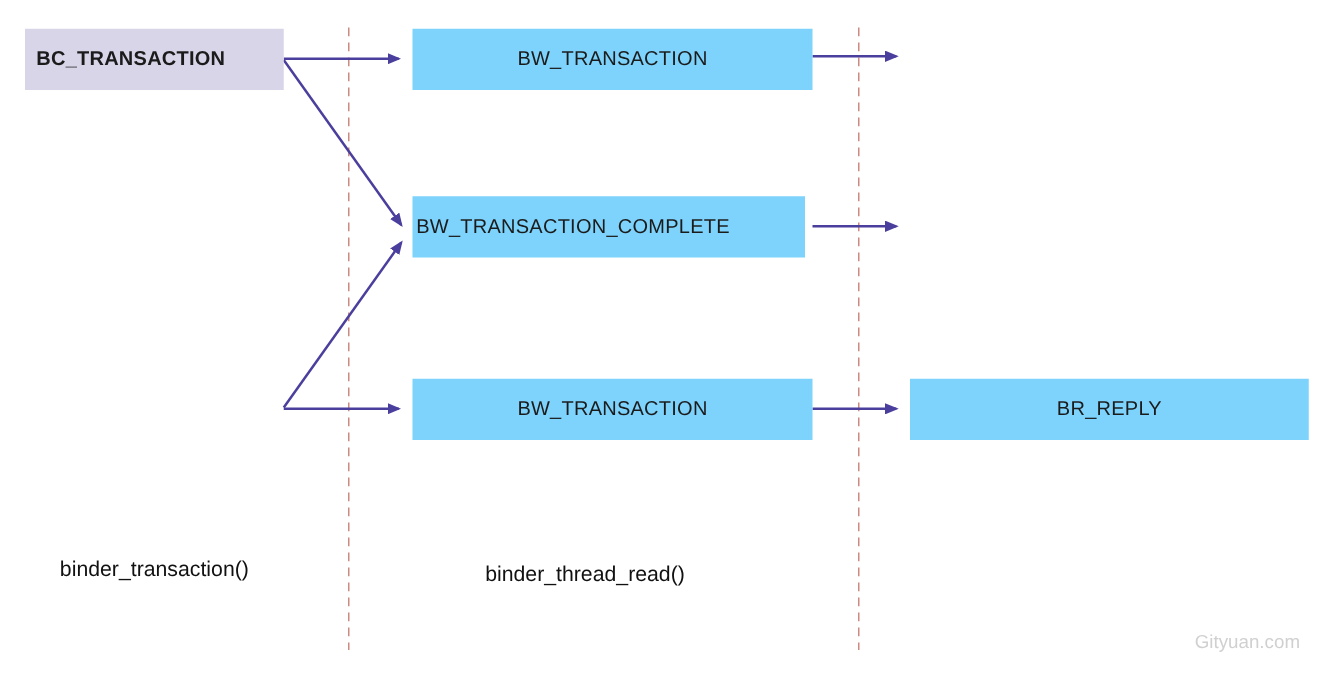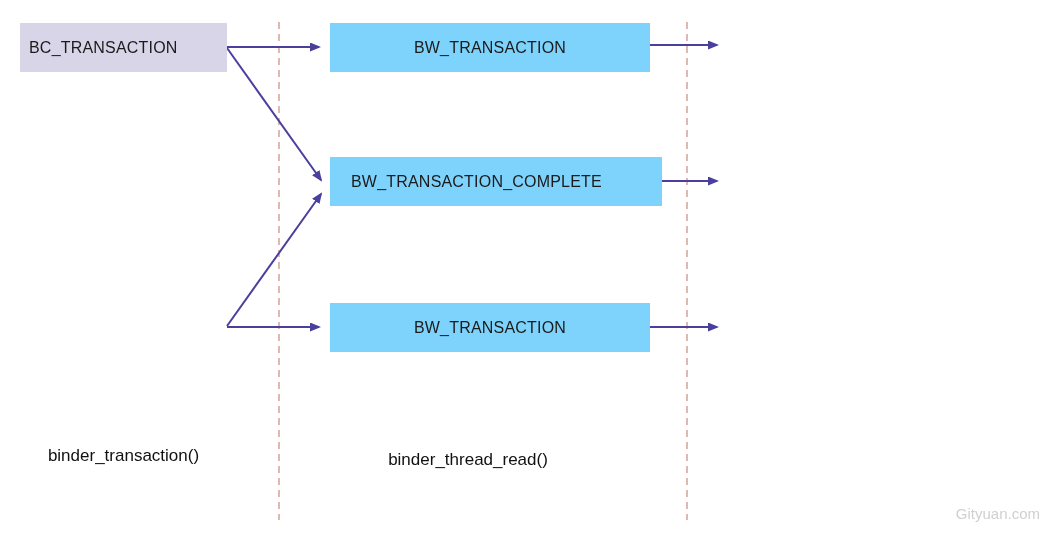--- a/index.html
+++ b/index.html
@@ -28,28 +28,29 @@
     align-items: center;
     font-size: 16px;
     color: #1b1b1b;
     letter-spacing: 0.2px;
     white-space: nowrap;
   }
   .lav {
     background: #d9d5e9;
     justify-content: flex-start;
     padding-left: 9px;
+    font-weight: bold;
   }
   .blu {
     background: #7dd3fc;
     justify-content: center;
   }
   .blu.lean {
     justify-content: flex-start;
-    padding-left: 21px;
+    padding-left: 3px;
   }
   .fn-label {
     position: absolute;
     font-size: 17px;
     color: #111111;
     text-align: center;
     white-space: nowrap;
   }
   .watermark {
     position: absolute;
@@ -86,19 +87,20 @@
     <line x1="650" y1="181" x2="717" y2="181" stroke="#4b3f9e" stroke-width="2" marker-end="url(#ah)"></line>
     <line x1="650" y1="327" x2="717" y2="327" stroke="#4b3f9e" stroke-width="2" marker-end="url(#ah)"></line>
   </svg>
 
   <div class="box lav" style="left:20px; top:23px; width:198px; height:49px">BC_TRANSACTION</div>
 
   <div class="box blu" style="left:330px; top:23px; width:320px; height:49px">BW_TRANSACTION</div>
   <div class="box blu lean" style="left:330px; top:157px; width:311px; height:49px">BW_TRANSACTION_COMPLETE</div>
   <div class="box blu" style="left:330px; top:303px; width:320px; height:49px">BW_TRANSACTION</div>
 
+  <div class="box blu" style="left:728px; top:303px; width:319px; height:49px">BR_REPLY</div>
 
   <div class="fn-label" style="left:348px; top:450px; width:240px">binder_thread_read()</div>
   <div class="fn-label" style="left:20px; top:446px; width:207px">binder_transaction()</div>
 
   <div class="watermark">Gityuan.com</div>
 
 </div>
 
 </body></html>

